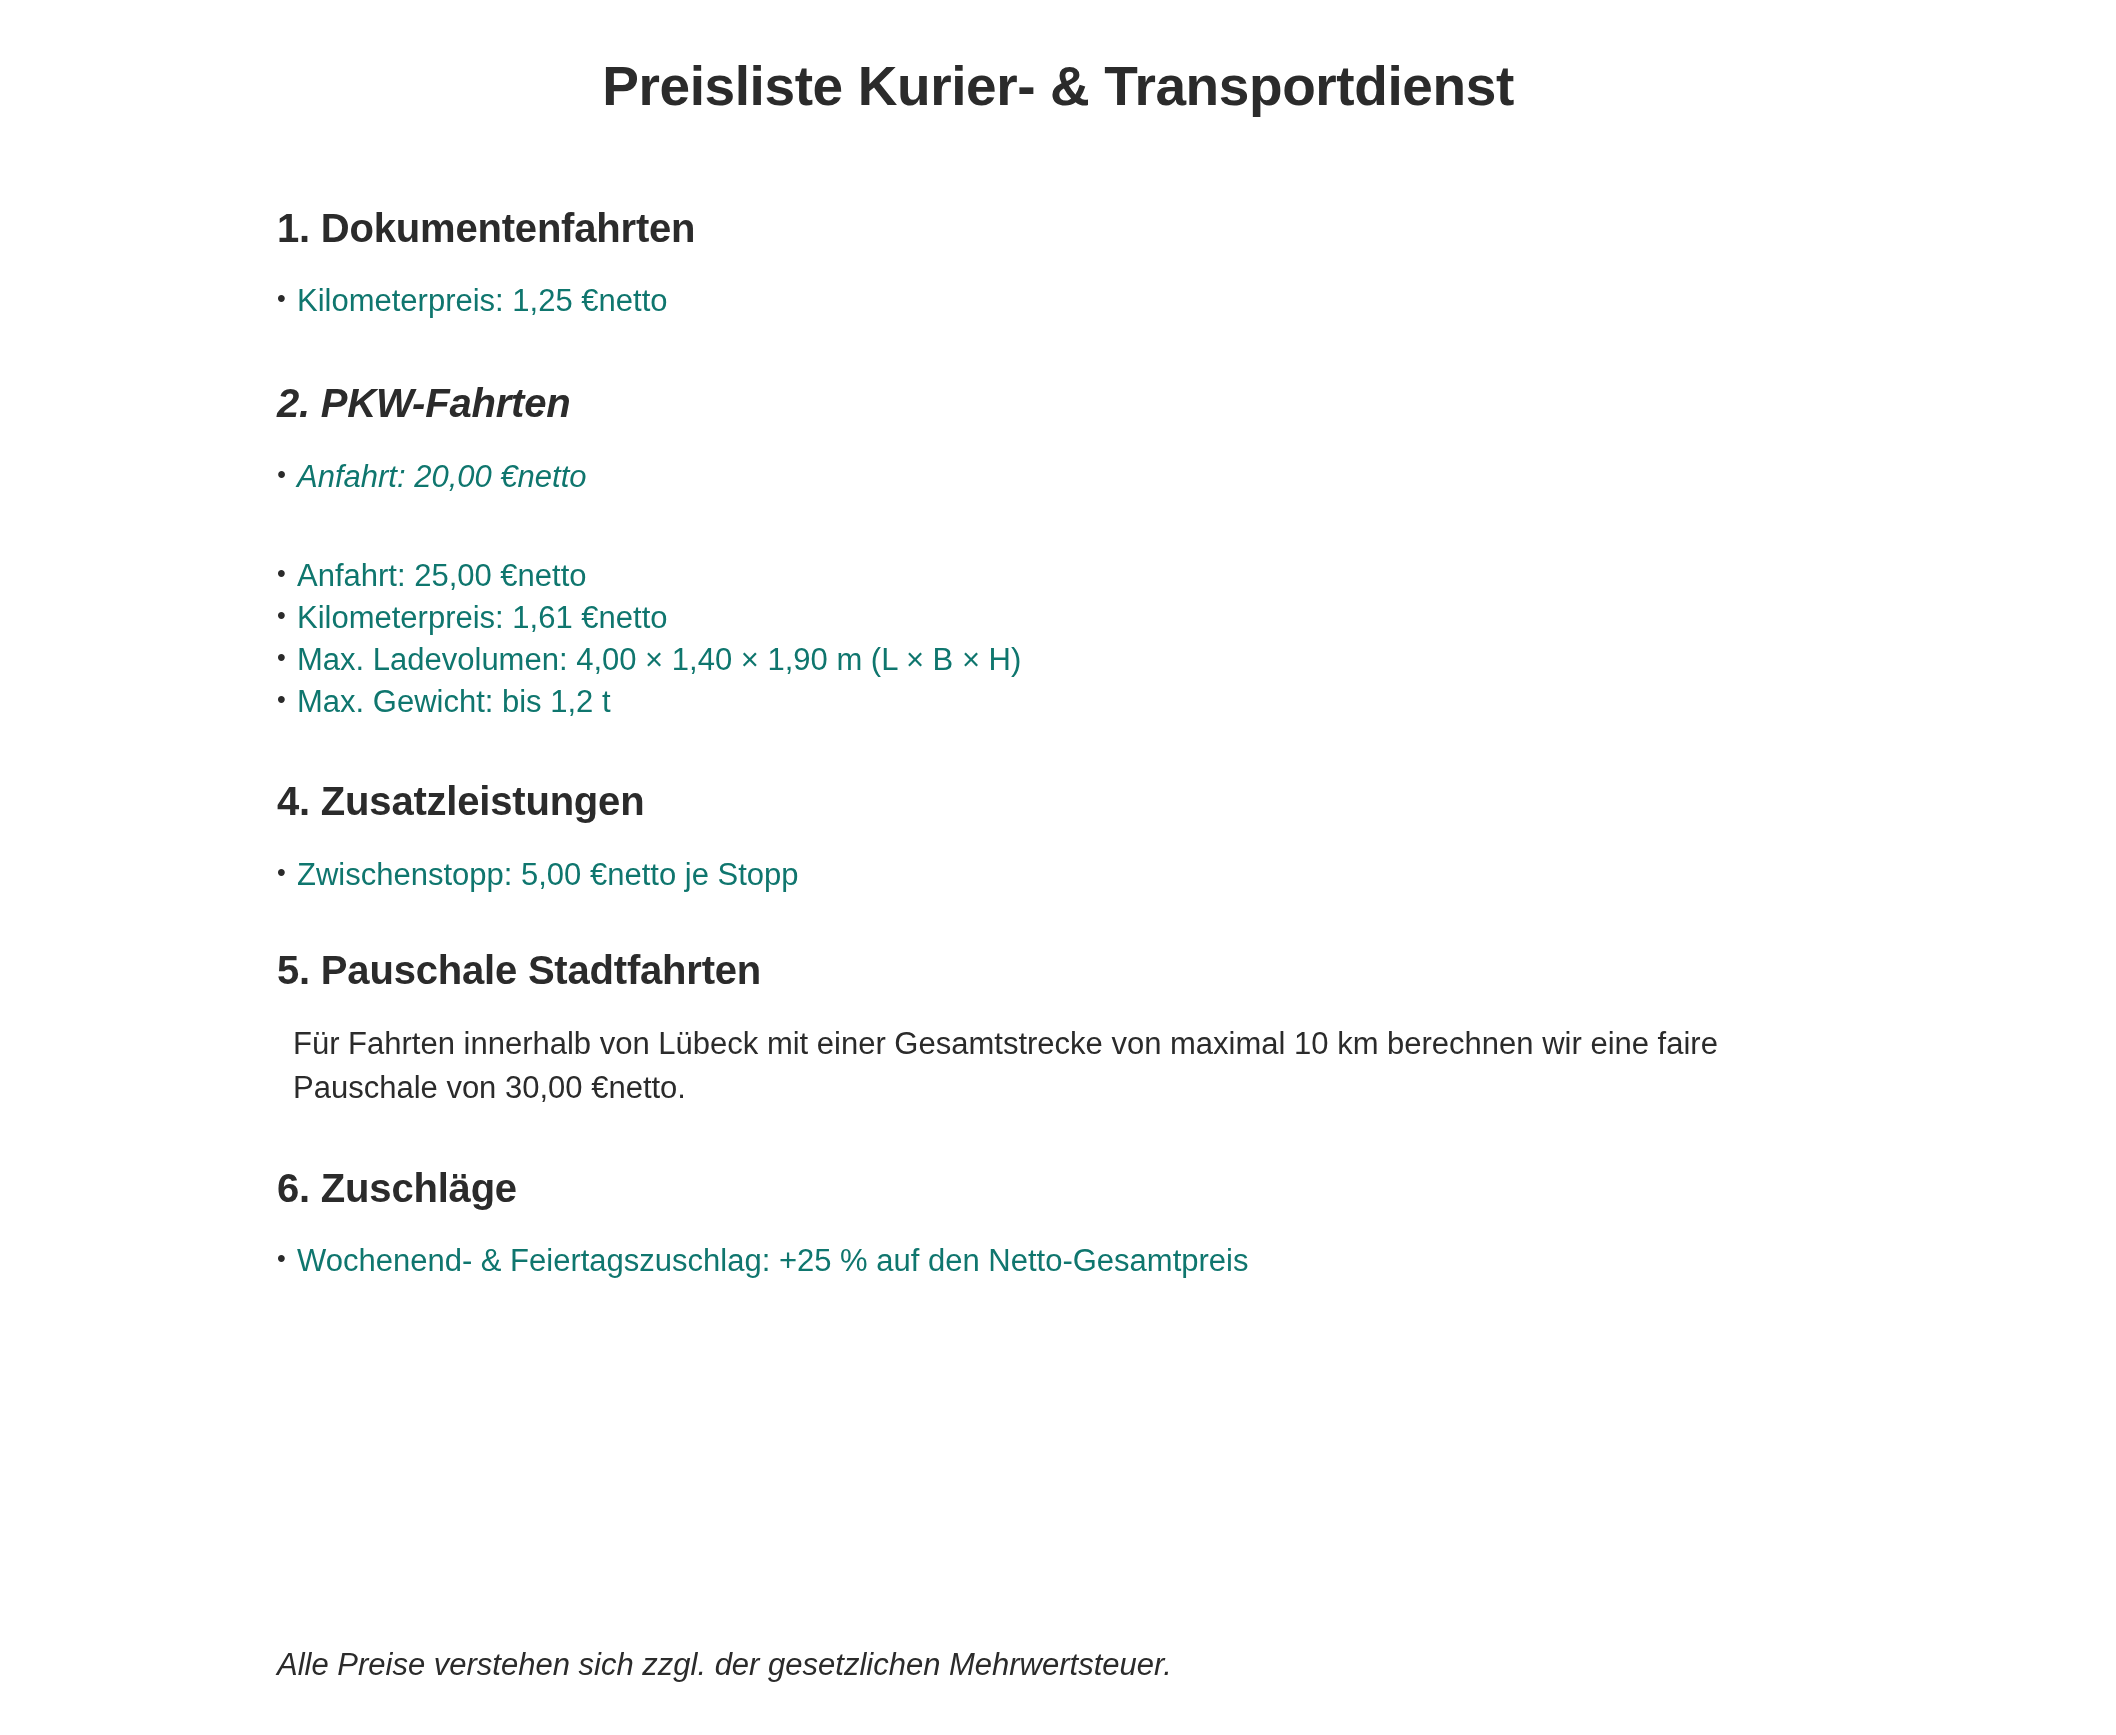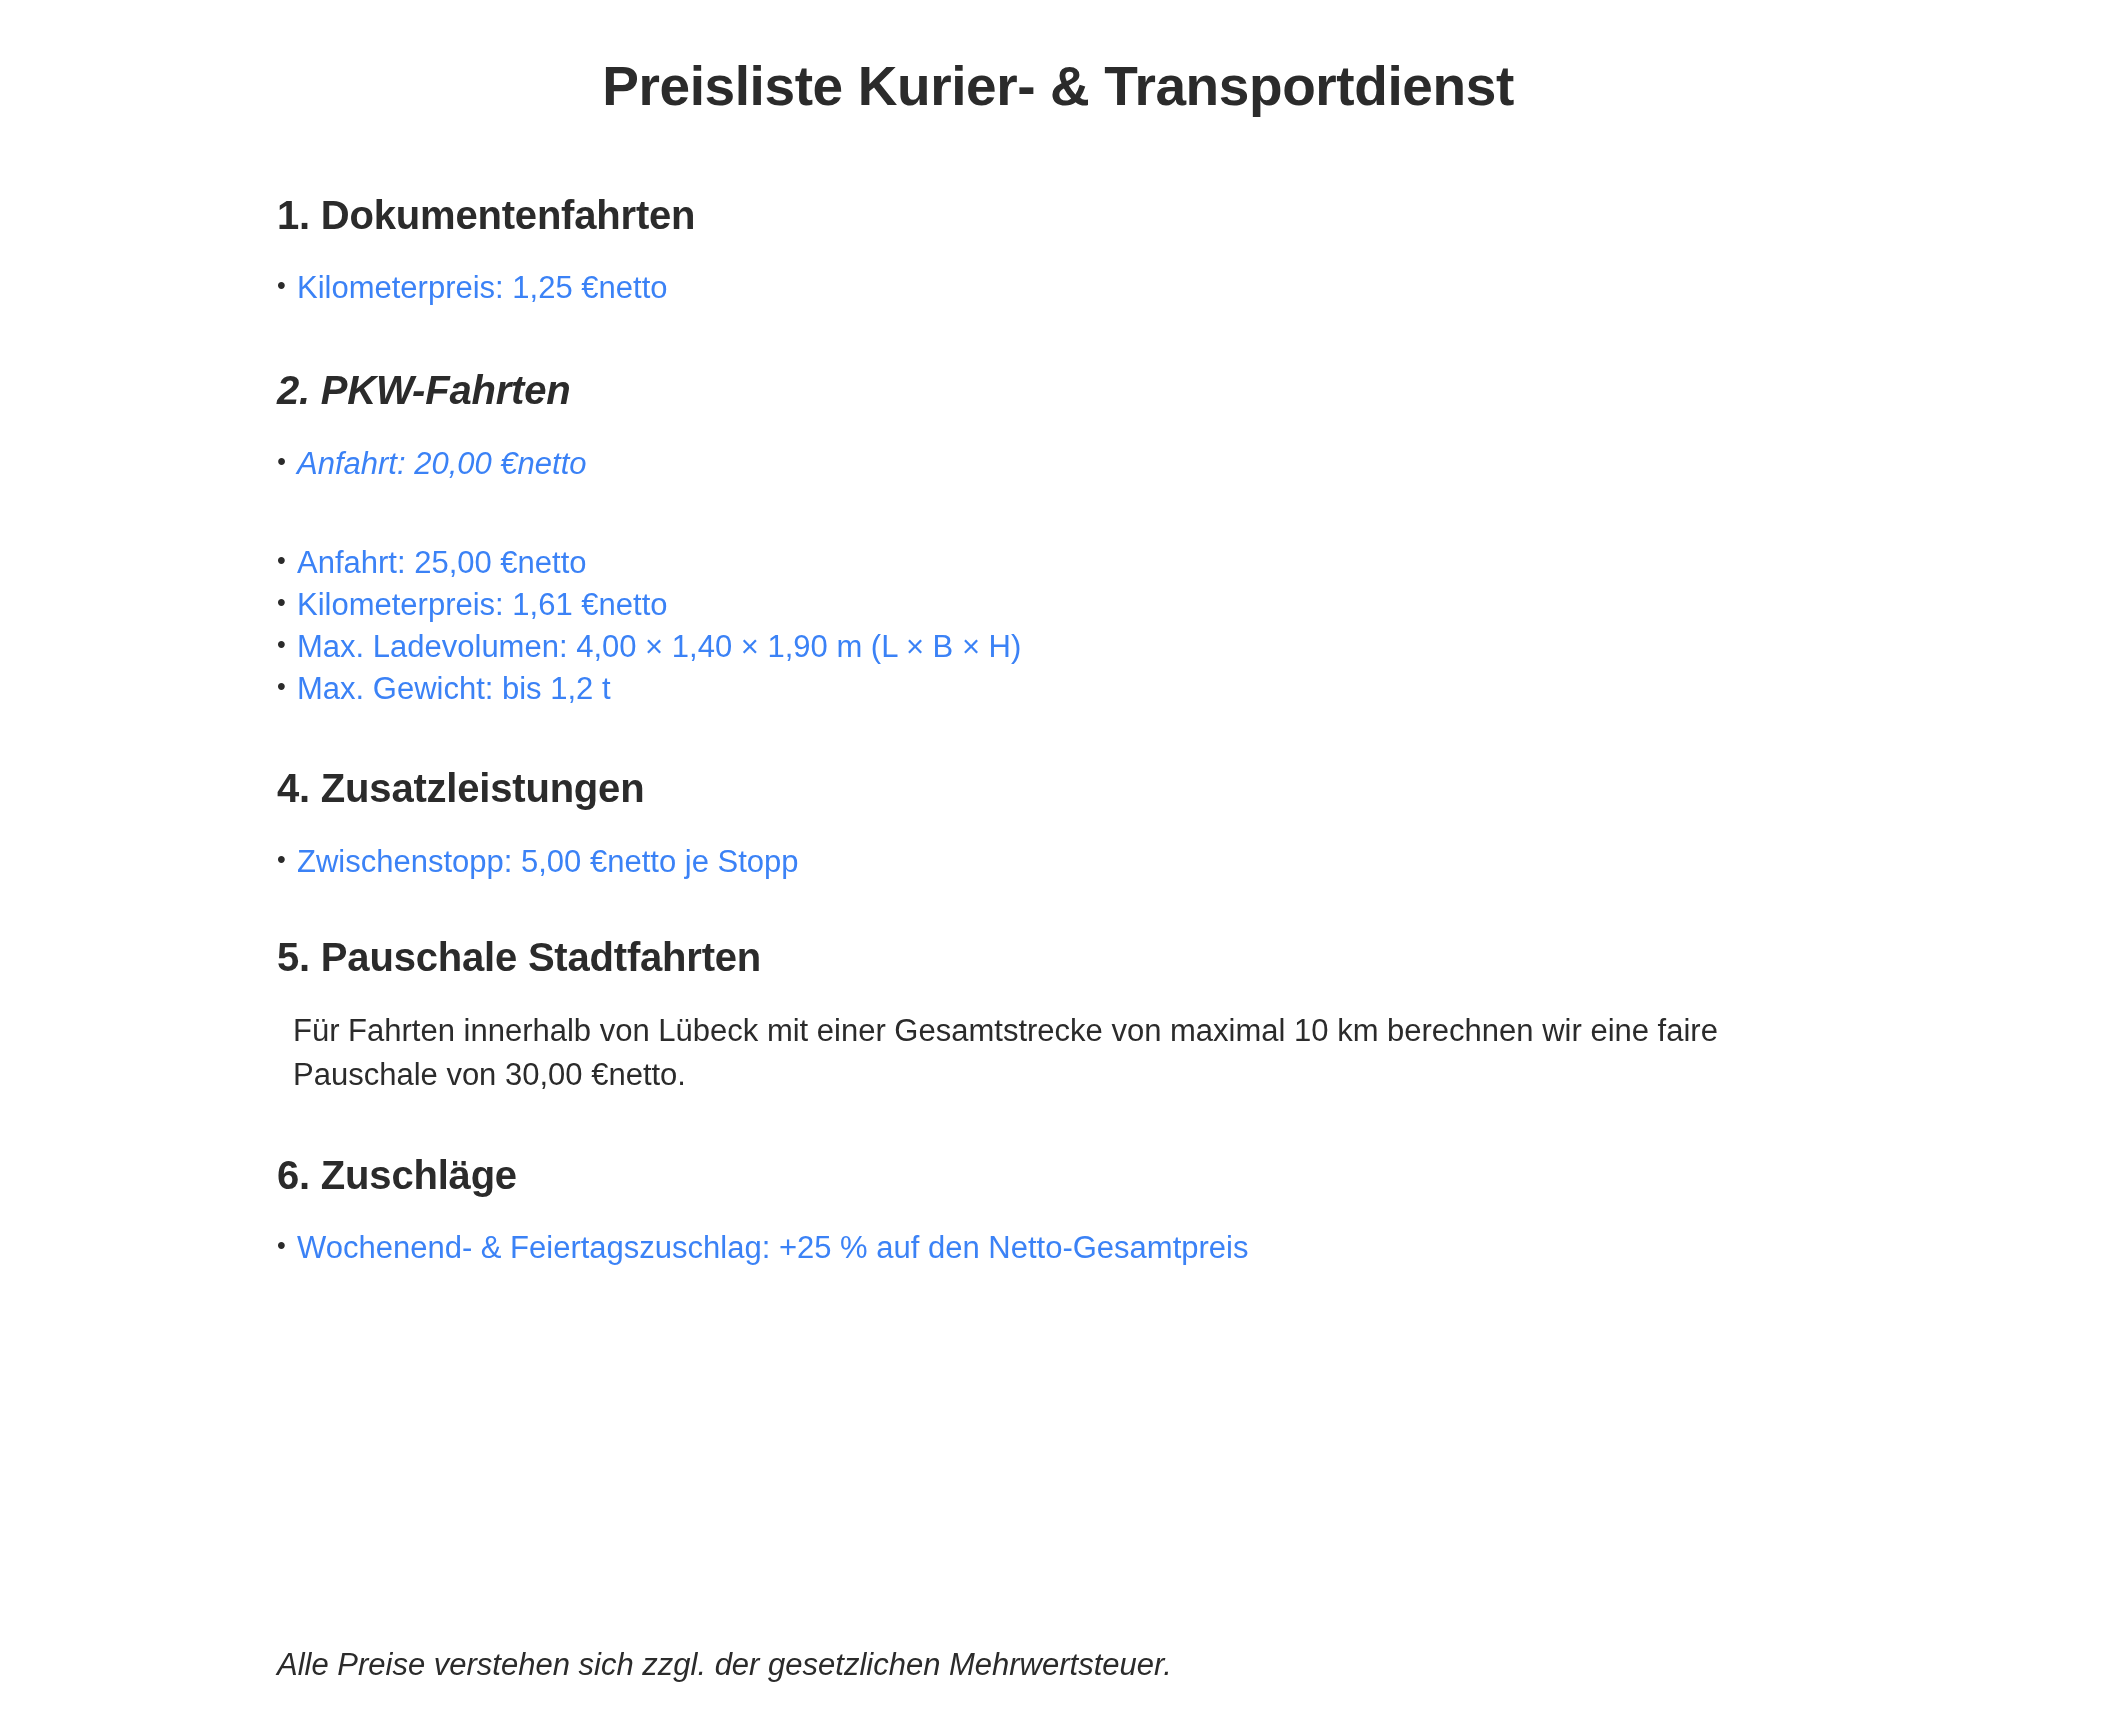--- a/index.html
+++ b/index.html
@@ -34,21 +34,21 @@
     font-size: 55px;
     font-weight: bold;
     letter-spacing: -0.4px;
     line-height: 1.15;
     color: #2b2b2b;
   }
 
   
   .content {
     position: absolute;
-    top: 192px;
+    top: 205px;
     left: 277px;
     width: 1546px;
   }
 
   .section {
     margin: 0 0 51px 0;
   }
   .section:last-of-type {
     margin-bottom: 0;
     margin-top: 40px;
@@ -66,21 +66,21 @@
   .bullets {
     list-style: none;
     margin: 0;
     padding: 0;
   }
   .bullets li {
     position: relative;
     font-size: 31px;
     line-height: 1.36;
     padding-left: 20px;
-    color: #3b82f6;
+    color: #0f766e;
     white-space: nowrap;
   }
   .bullets li::before {
     content: "\2022";
     position: absolute;
     left: 0;
     top: -0.8px;
     font-size: 25px;
     line-height: 1.55;
     color: #2b2b2b;

